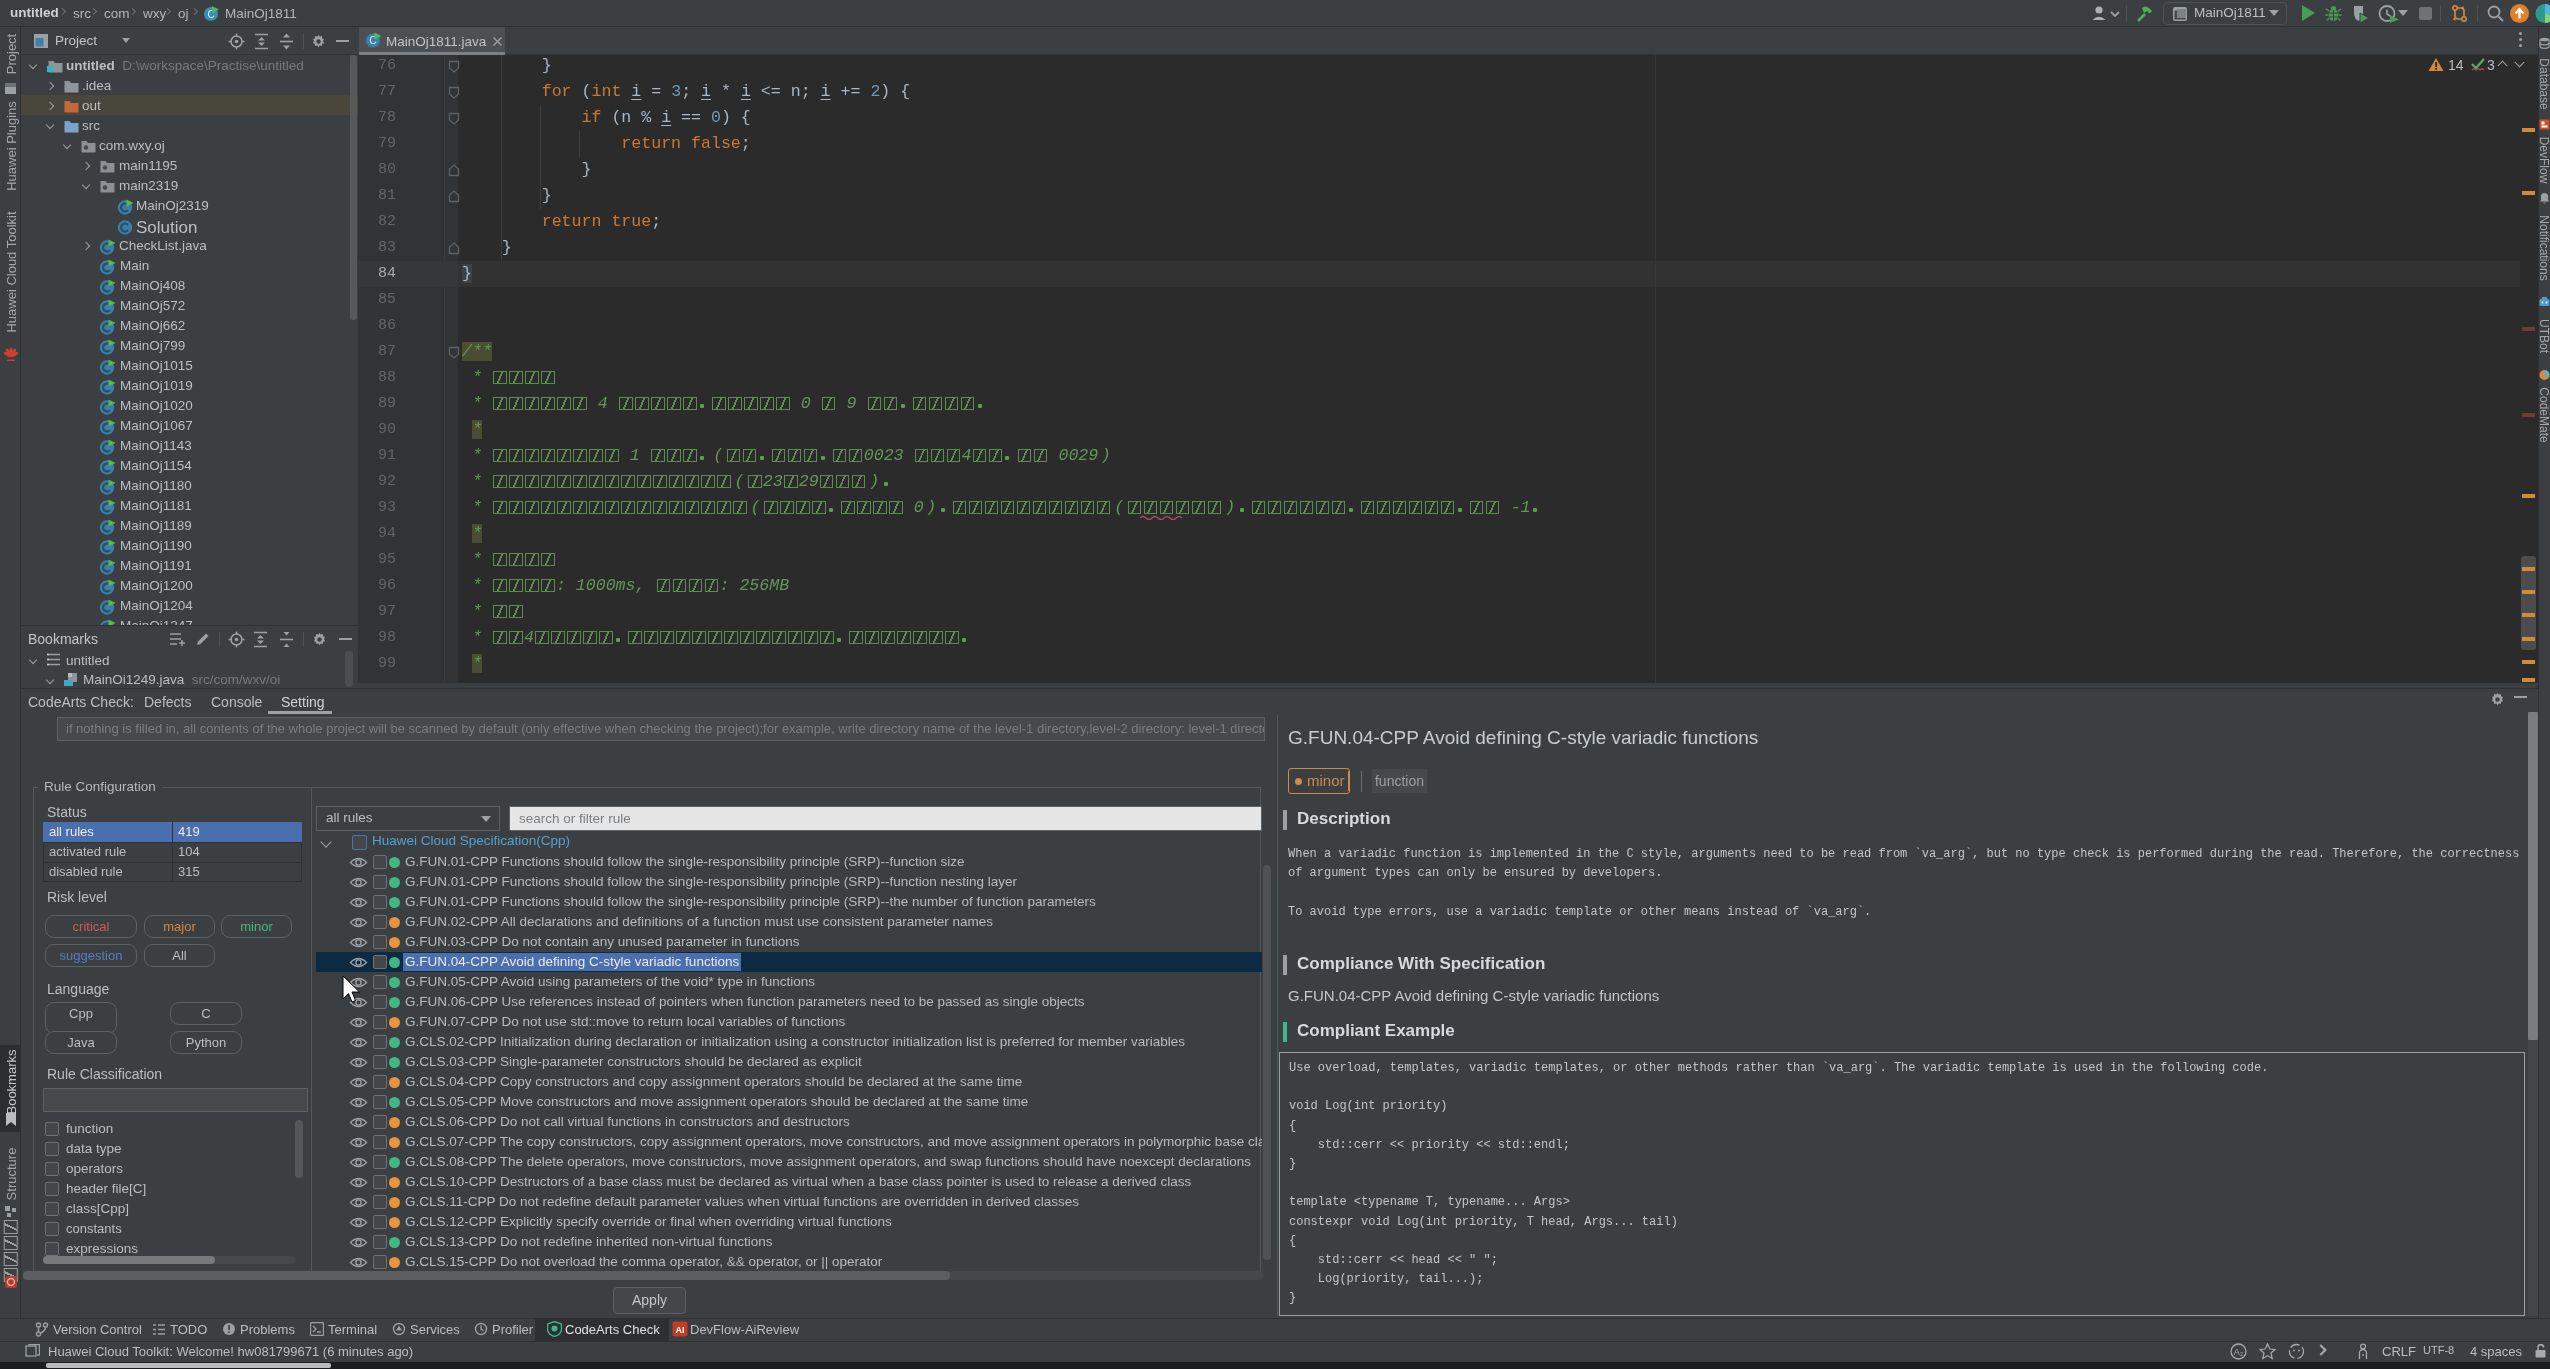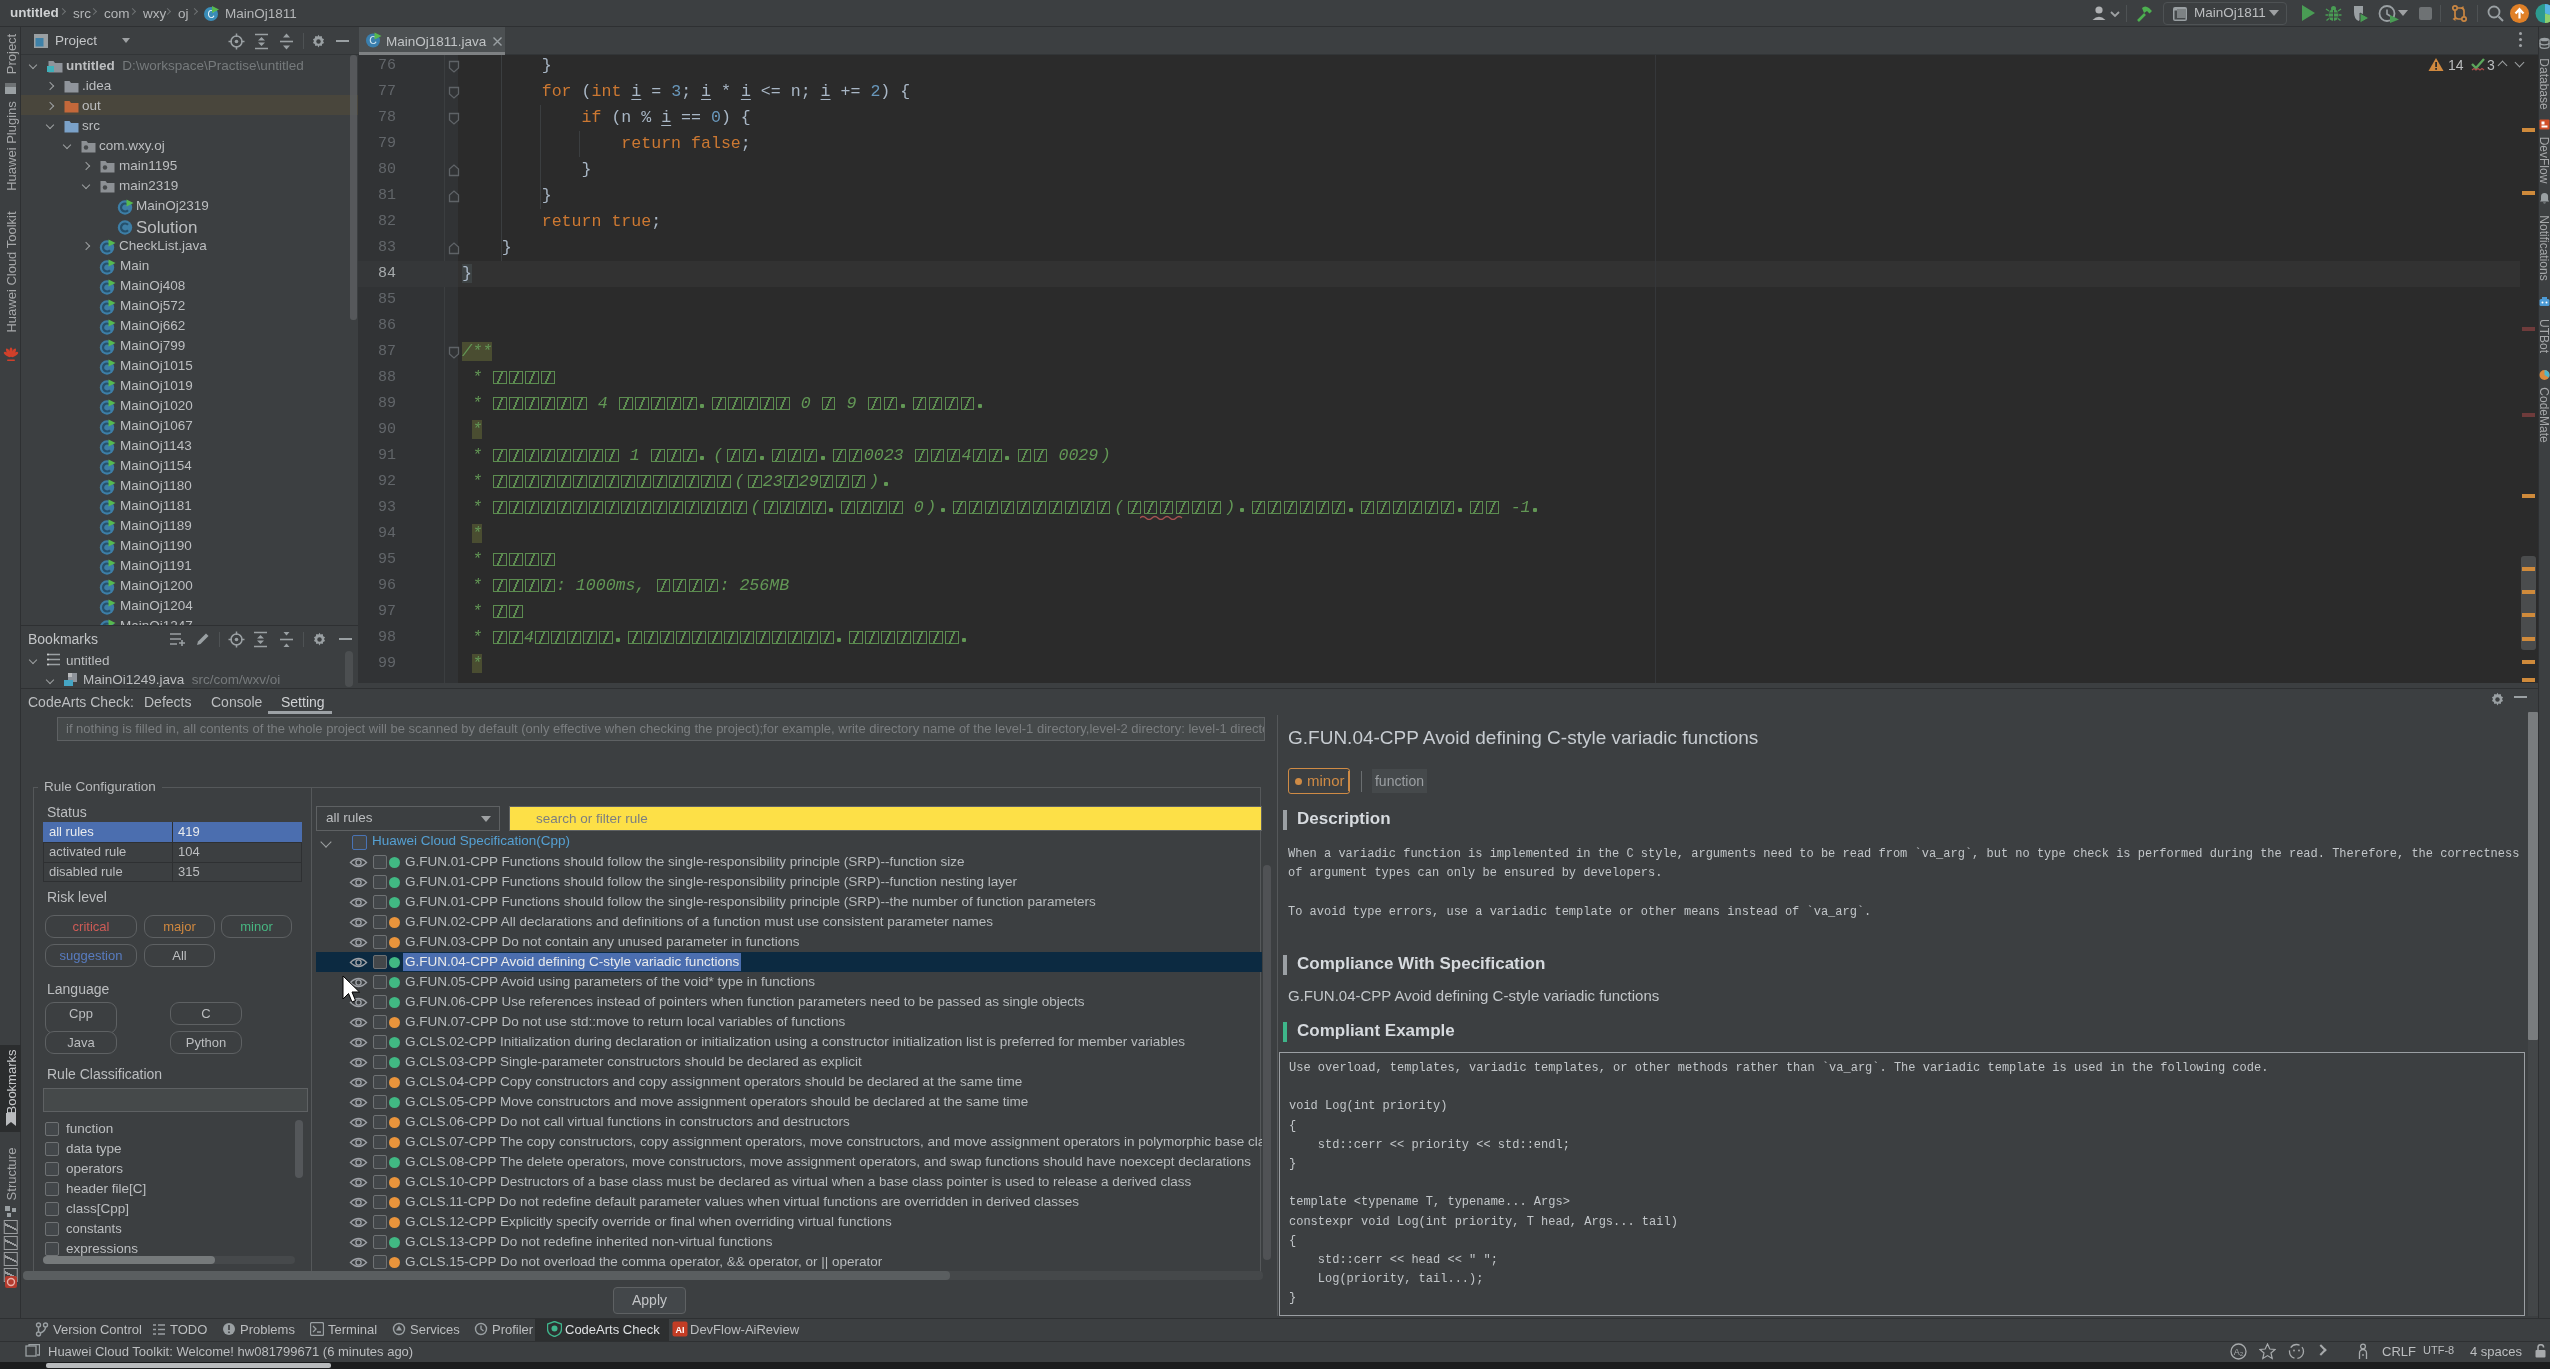--- a/index.html
+++ b/index.html
@@ -576,21 +576,21 @@
 <div class="ab" style="left:45px;top:1222px;width:14px;height:14px;border:1px solid #6f7274;border-radius:2px;background:#43474a"></div>
 <div class="ab" style="left:66px;top:1221px;font-size:13px;color:#bcbec0">constants</div>
 <div class="ab" style="left:45px;top:1242px;width:14px;height:14px;border:1px solid #6f7274;border-radius:2px;background:#43474a"></div>
 <div class="ab" style="left:66px;top:1241px;font-size:13.5px;color:#bcbec0">expressions</div>
 <div class="ab" style="left:295px;top:1120px;width:8px;height:58px;background:#5a5e60;border-radius:4px;opacity:.8"></div>
 <div class="ab" style="left:43px;top:1256px;width:252px;height:8px;background:#46494b;border-radius:4px"></div>
 <div class="ab" style="left:43px;top:1256px;width:172px;height:8px;background:#9fa2a4;border-radius:4px;opacity:.55"></div>
 <div class="ab" style="left:316px;top:806px;width:184px;height:25px;border:1px solid #5e6163;background:#3c3f41"></div>
 <div class="ab" style="left:326px;top:810px;font-size:13.5px;color:#bcbec0">all rules</div>
 <div class="ab" style="left:481px;top:816px;width:0;height:0;border-left:5px solid transparent;border-right:5px solid transparent;border-top:6px solid #9ea1a3"></div>
-<div class="ab" style="left:509px;top:806px;width:753px;height:25px;border:1px solid #5e6163;background:#fde047;line-height:23px;font-size:13.5px;color:#7b7e80;padding-left:26px">search or filter rule</div>
+<div class="ab" style="left:509px;top:806px;width:753px;height:25px;border:1px solid #5e6163;background:#e5e5e5;line-height:23px;font-size:13.5px;color:#7b7e80;padding-left:9px">search or filter rule</div>
 <div class="ab" style="left:322px;top:838px;width:8px;height:8px;border-right:1.7px solid #9da0a2;border-bottom:1.7px solid #9da0a2;transform:rotate(45deg)"></div>
 <div class="ab" style="left:352px;top:835px;width:15px;height:15px;border:1px solid #4973b4;border-radius:2px;background:#43474a"></div>
 <div class="ab" style="left:372px;top:833px;font-size:13.5px;color:#55a0d2">Huawei Cloud Specification(Cpp)</div>
 <svg class="ab" style="left:349px;top:856px" width="19" height="13" viewBox="0 0 19 13">
 <path d="M1.5 6.5 Q9.5 -1.5 17.5 6.5 Q9.5 14.5 1.5 6.5 Z" fill="none" stroke="#9da0a5" stroke-width="1.4"></path>
 <circle cx="9.5" cy="6.5" r="2.6" fill="none" stroke="#9da0a5" stroke-width="1.4"></circle>
   </svg>
 <div class="ab" style="left:373px;top:855px;width:14px;height:14px;border:1px solid #6f7274;border-radius:2px;background:#43474a"></div>
 <div class="ab" style="left:389px;top:857px;width:11px;height:11px;border-radius:50%;background:#41b883"></div>
 <div class="ab" style="left:405px;top:854px;width:857px;font-size:13.5px;color:#b8bcbe;white-space:nowrap;overflow:hidden">G.FUN.01-CPP Functions should follow the single-responsibility principle (SRP)--function size</div>

